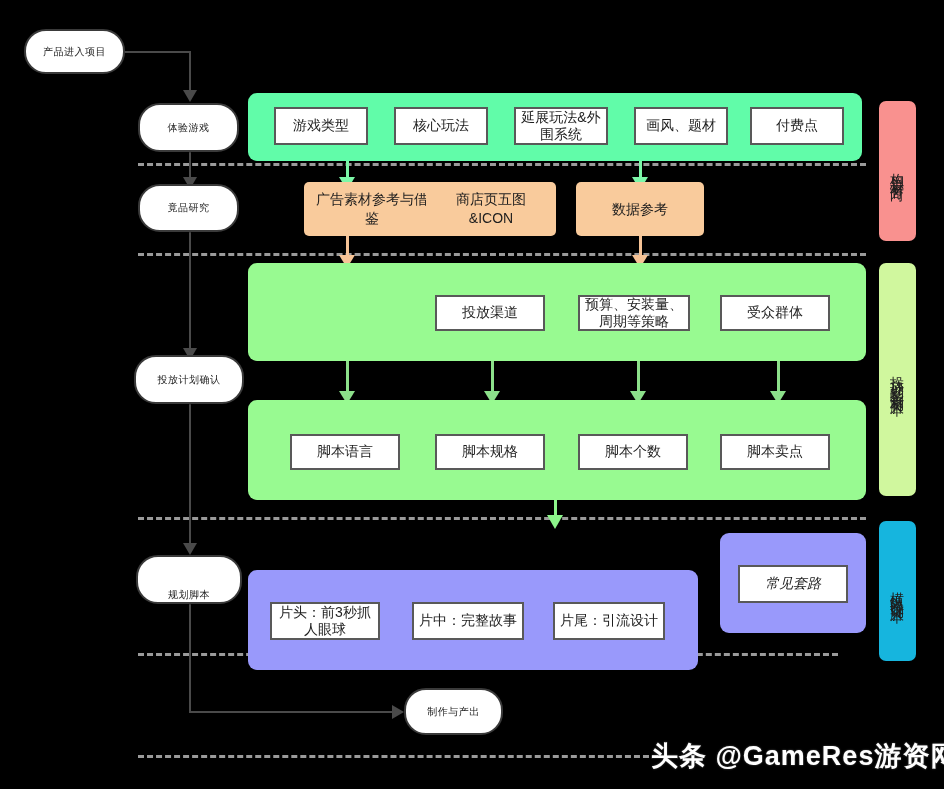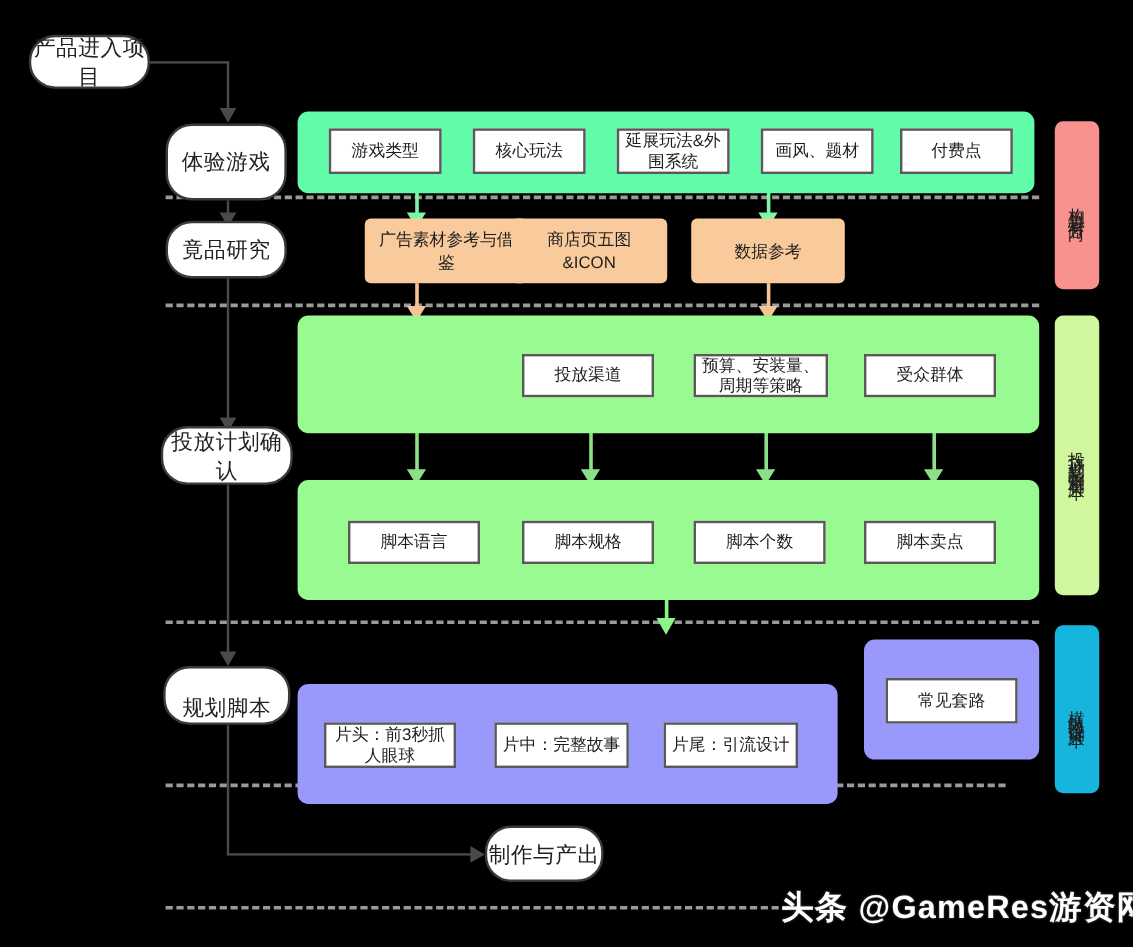--- a/index.html
+++ b/index.html
@@ -16,21 +16,21 @@
     background: #000000;
   }
 
   
   .pill {
     position: absolute;
     background: #ffffff;
     border: 2px solid #3a3a3a;
     border-radius: 22px;
     color: #222222;
-    font-size: 18px;
+    font-size: 10px;
     display: flex;
     align-items: center;
     justify-content: center;
     text-align: center;
     letter-spacing: 0.5px;
     box-shadow: 0 1px 0 rgba(0,0,0,0.25);
   }
 
   
   .band {
@@ -221,30 +221,30 @@
       <span>片头：前3秒抓人眼球</span>
     </div>
     <div class="chip" style="left:164px; top:32px; width:112px; height:38px;">
       <span>片中：完整故事</span>
     </div>
     <div class="chip" style="left:305px; top:32px; width:112px; height:38px;">
       <span>片尾：引流设计</span>
     </div>
   </div>
 
-  <div class="band" style="left:720px; top:533px; width:146px; height:100px; background:#9999fb;">
+  <div class="band" style="left:720px; top:533px; width:146px; height:100px; background:#9999fb;font-style:italic;">
     <div class="chip" style="left:18px; top:32px; width:110px; height:38px;">
       <span>常见套路</span>
     </div>
   </div>
 
   <div class="pill" style="left:24px; top:29px; width:101px; height:45px;">
     <span>产品进入项目</span>
   </div>
-  <div class="pill" style="left:138px; top:103px; width:101px; height:64px;">
+  <div class="pill" style="left:138px; top:103px; width:101px; height:49px;">
     <span>体验游戏</span>
   </div>
   <div class="pill" style="left:138px; top:184px; width:101px; height:48px;">
     <span>竟品研究</span>
   </div>
   <div class="pill" style="left:134px; top:355px; width:110px; height:49px;">
     <span>投放计划确认</span>
   </div>
   <div class="pill" style="left:136px; top:555px; width:106px; height:49px;align-items:flex-end;">
     <span>规划脚本</span>

